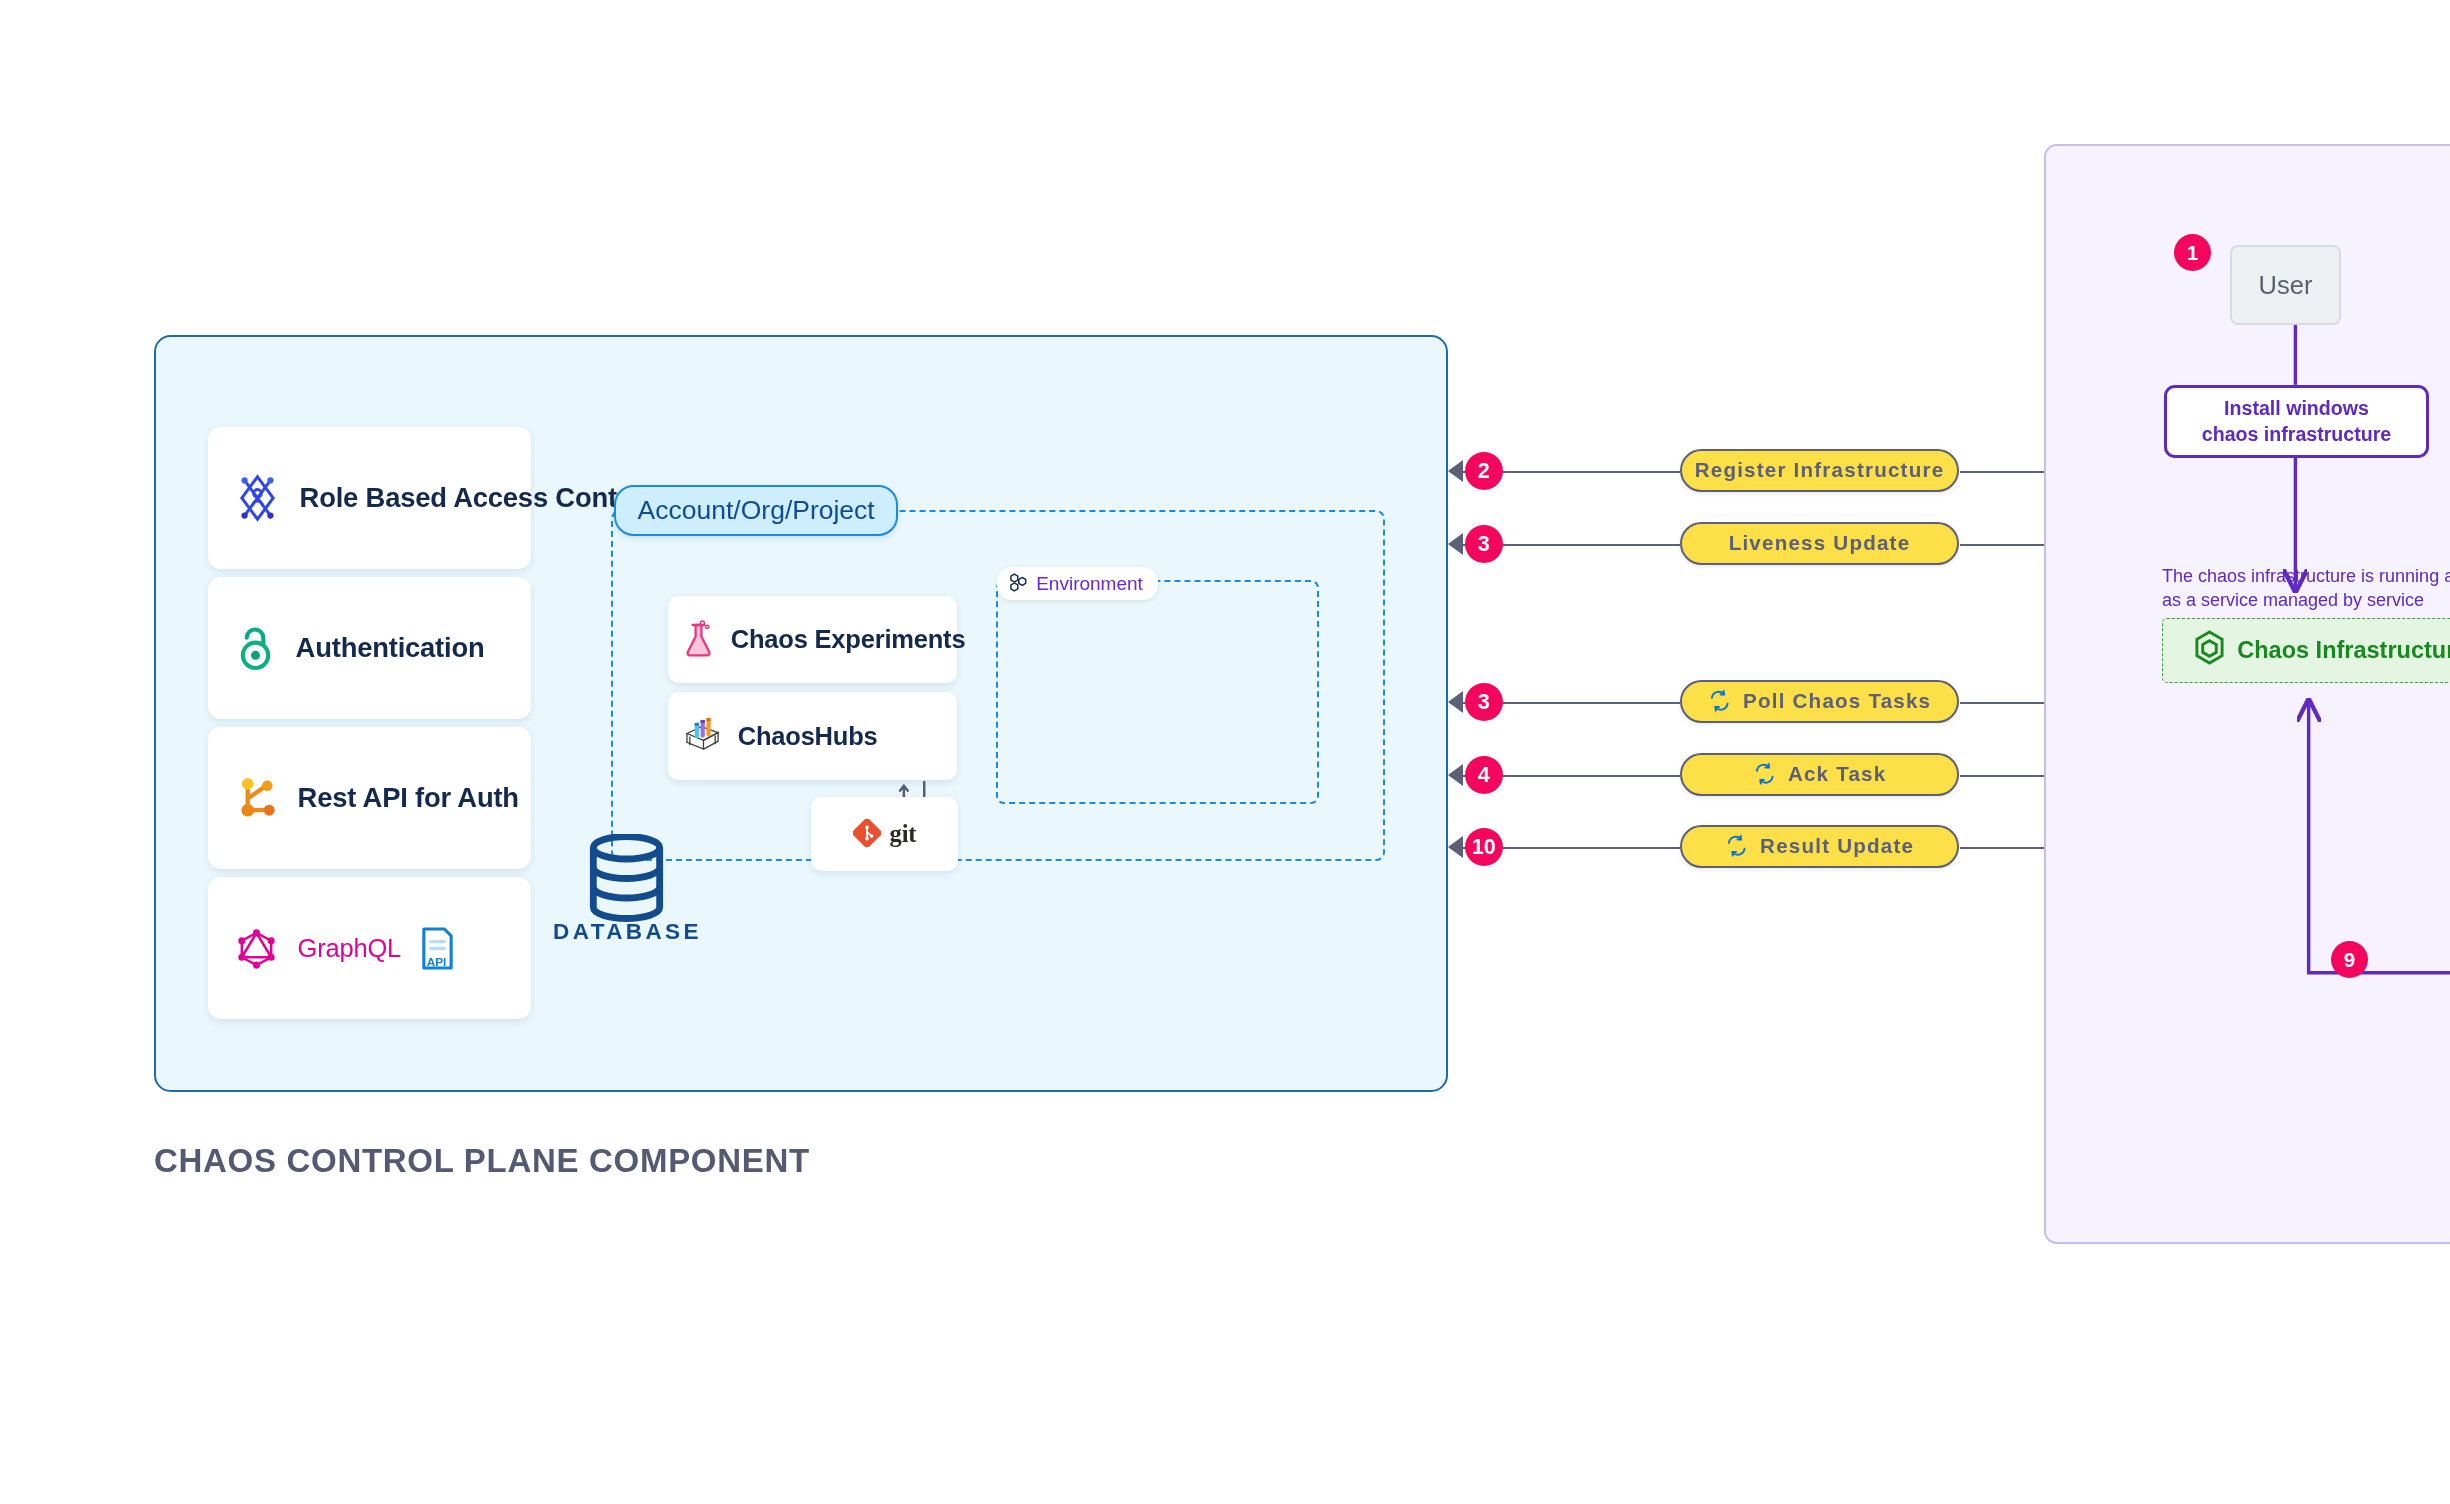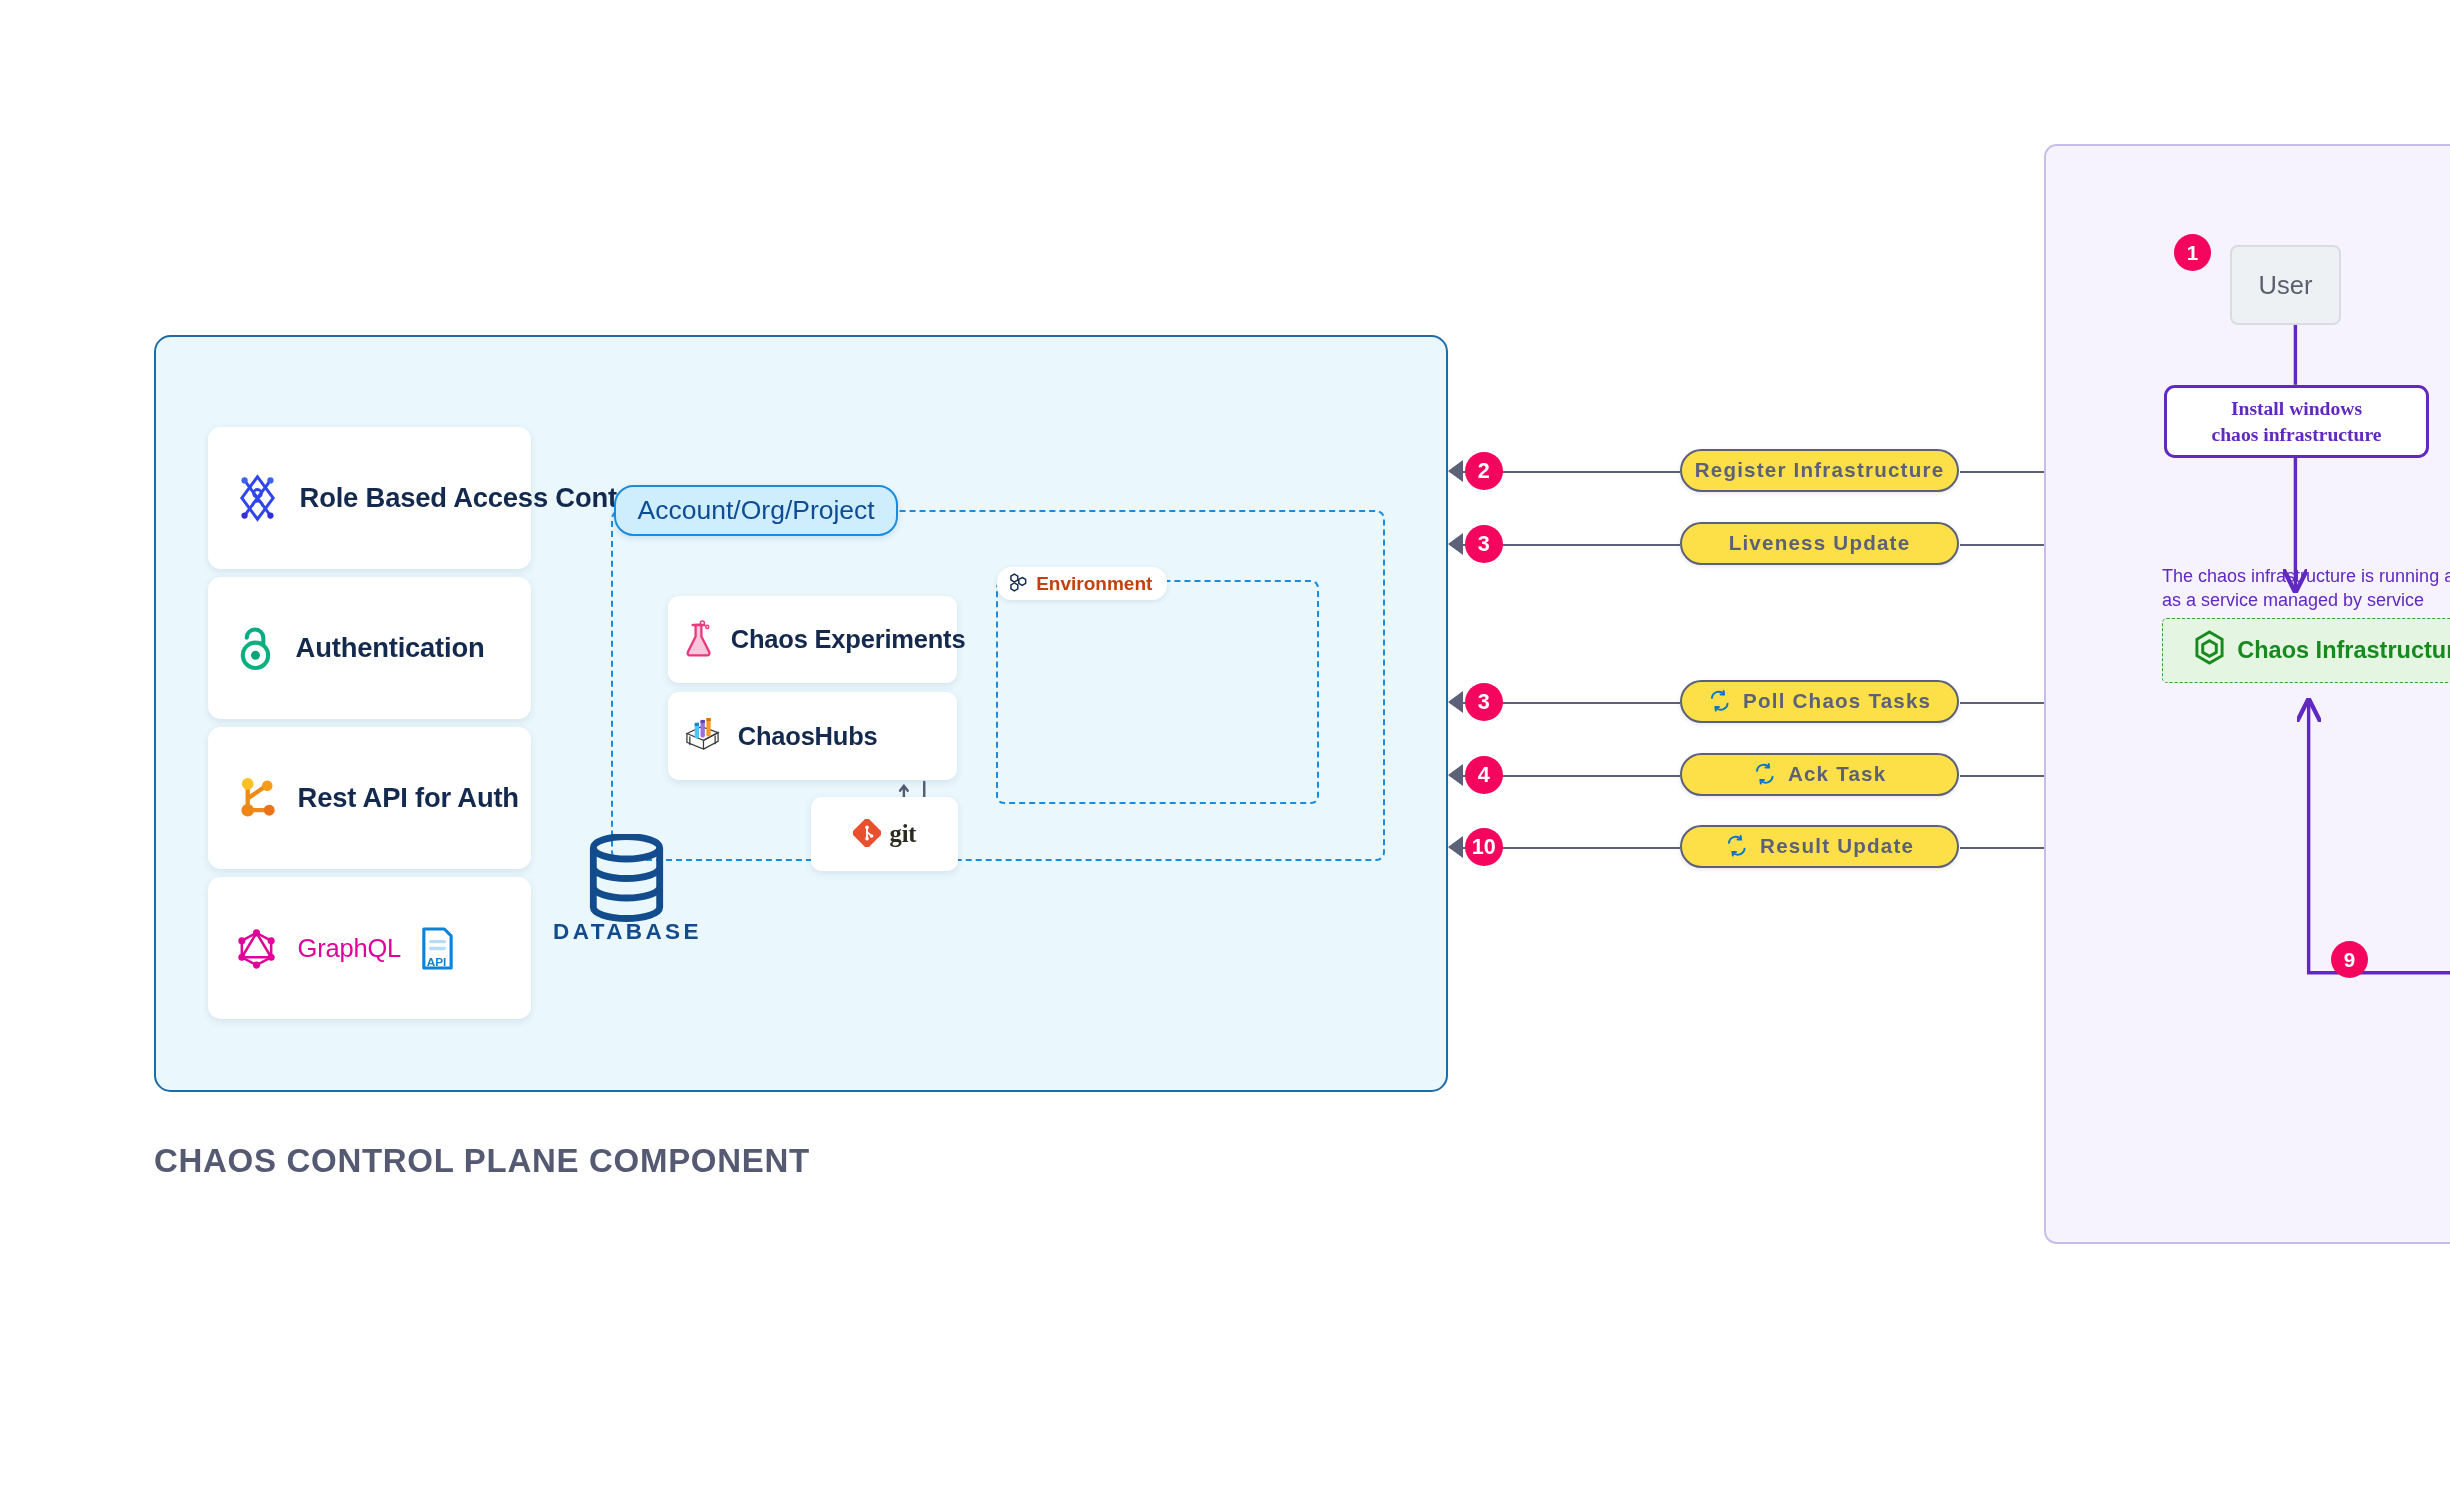--- a/index.html
+++ b/index.html
@@ -111,21 +111,21 @@
   }
   .env-pill {
     position: absolute;
     left: 997px; top: 567px;
     padding: 5.4px 14.7px 5.4px 10.8px;
     background: #ffffff;
     border-radius: 14.7px;
     display: flex; align-items: center; gap: 7.8px;
     box-shadow: 0 1.5px 4.9px rgba(40,70,110,.12);
   }
-  .env-pill .label { font-size: 19px; font-weight: bold; color: #c2410c; white-space: nowrap; }
+  .env-pill .label { font-size: 19px; font-weight: normal; color: #6d28d9; white-space: nowrap; }
   .win-chaos {
     position: absolute;
     left: 1018px; top: 622px;
     width: 242px; height: 104px;
     background: #e4f6e1;
     border: 1.5px dashed #3a9c41;
     border-radius: 5.9px;
     display: flex; align-items: center; justify-content: center;
     text-align: center;
     font-size: 26.5px; font-weight: bold; color: #17891f;
@@ -224,21 +224,20 @@
   .node-purple {
     position: absolute;
     background: #ffffff;
     border: 3.4px solid #6029c1;
     border-radius: 10.8px;
     display: flex; align-items: center; justify-content: center;
     text-align: center;
     font-size: 19.6px; font-weight: bold; color: #6029c1;
     line-height: 1.28;
     padding: 0 6.9px;
-    font-family: Liberation Serif, serif;
   }
   #node-install { left: 2164px; top: 385px; width: 265px; height: 73px; }
 
   .node-chaosinfra {
     position: absolute;
     left: 2162px; top: 618px;
     width: 338px; height: 65px;
     background: #e4f6e1;
     border: 1.5px dashed #3a9c41;
     border-radius: 4.9px;

